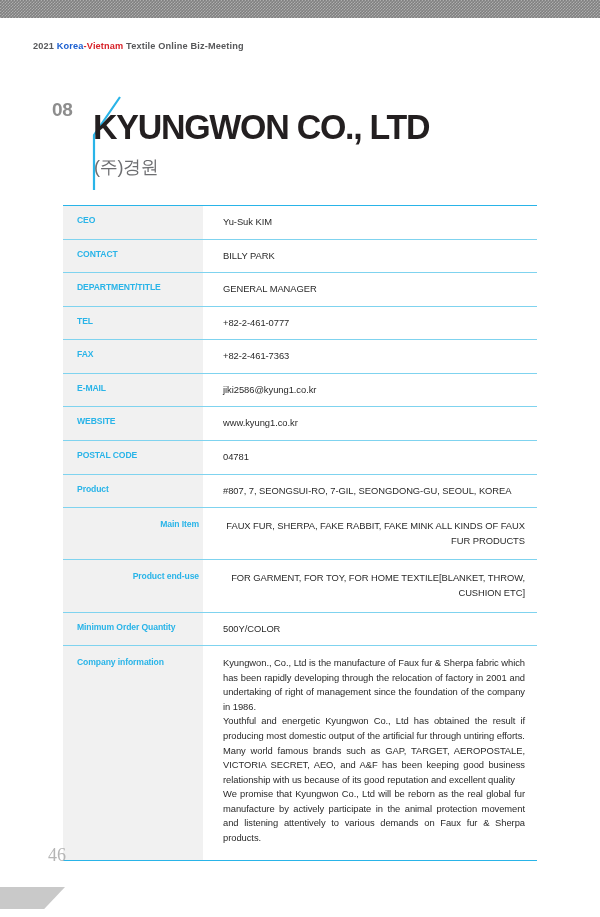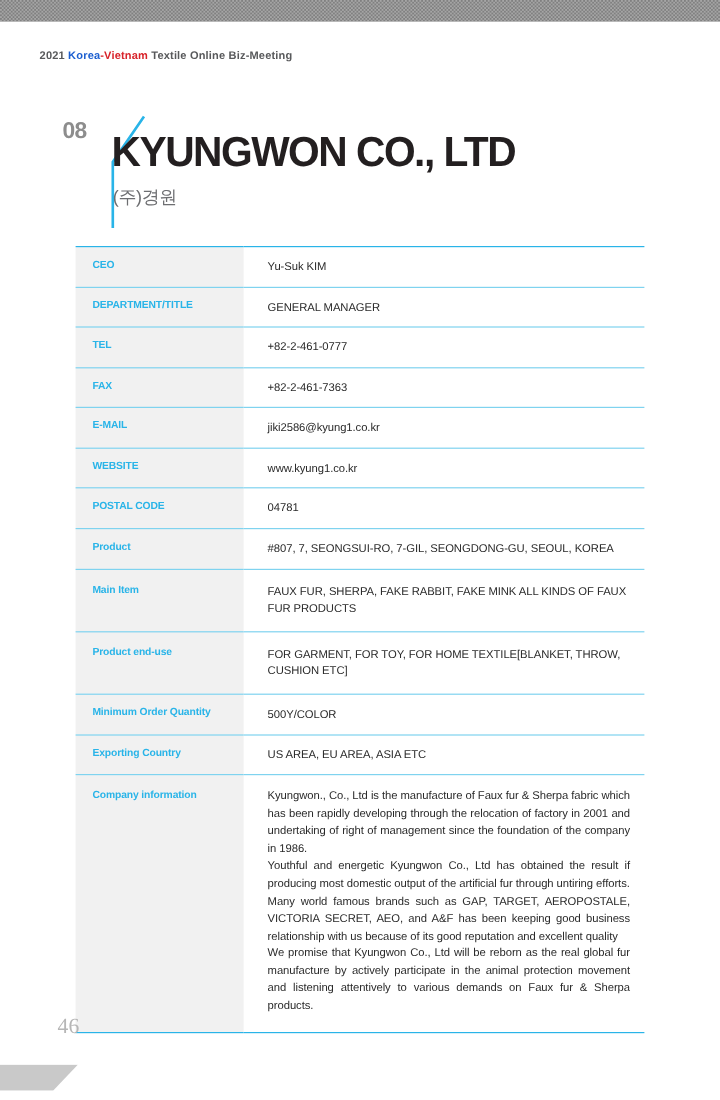--- a/index.html
+++ b/index.html
@@ -90,21 +90,21 @@
     letter-spacing: -1.3px;
     white-space: nowrap;
     line-height: 1;
     transform: scaleX(0.97);
     transform-origin: left center;
   }
   .co-name-kr {
     position: absolute;
     left: 42px;
     top: 60px;
-    font-size: 15px;
+    font-size: 18px;
     color: #6d6e71;
     letter-spacing: -.3px;
     white-space: nowrap;
   }
 
   
   .info-table {
     position: absolute;
     left: 63px;
     top: 205px;
@@ -131,21 +131,21 @@
     line-height: 1.35;
   }
   td.val {
     color: #2a2a2a;
     font-size: 9.4px;
     padding-left: 20px;
     padding-right: 12px;
     line-height: 1.55;
     letter-spacing: -.05px;
   }
-  tr.tall td.lbl, tr.tall td.val { padding-top: 11px; padding-bottom: 11px; }
+  tr.tall td.lbl, tr.tall td.val { padding-top: 11px; padding-bottom: 11px; text-align: right; }
   tr.company td.lbl { padding-top: 11px; }
   tr.company td.val { padding-top: 10px; padding-bottom: 14px; }
   .val p { margin: 0; }
   .val p + p { margin-top: 0px; }
   .justified p { text-align: justify; }
 
   
   .page-no {
     position: absolute;
     left: 48px;
@@ -175,20 +175,24 @@
   <div class="co-name-kr">(주)경원</div>
 </div>
 
 <table class="info-table">
   <tbody>
     <tr>
       <td class="lbl">CEO</td>
       <td class="val">Yu-Suk KIM</td>
     </tr>
     <tr>
+      <td class="lbl">CONTACT</td>
+      <td class="val">BILLY PARK</td>
+    </tr>
+    <tr>
       <td class="lbl">DEPARTMENT/TITLE</td>
       <td class="val">GENERAL MANAGER</td>
     </tr>
     <tr>
       <td class="lbl">TEL</td>
       <td class="val">+82-2-461-0777</td>
     </tr>
     <tr>
       <td class="lbl">FAX</td>
       <td class="val">+82-2-461-7363</td>
@@ -213,24 +217,20 @@
       <td class="lbl">Main Item</td>
       <td class="val">FAUX FUR, SHERPA, FAKE RABBIT, FAKE MINK ALL KINDS OF FAUX FUR PRODUCTS</td>
     </tr>
     <tr class="tall">
       <td class="lbl">Product end-use</td>
       <td class="val">FOR GARMENT, FOR TOY, FOR HOME TEXTILE[BLANKET, THROW, CUSHION ETC]</td>
     </tr>
     <tr>
       <td class="lbl">Minimum Order Quantity</td>
       <td class="val">500Y/COLOR</td>
-    </tr>
-    <tr>
-      <td class="lbl">Exporting Country</td>
-      <td class="val">US AREA, EU AREA,  ASIA ETC</td>
     </tr>
     <tr class="company">
       <td class="lbl">Company information</td>
       <td class="val justified">
         <p>Kyungwon., Co., Ltd is the manufacture of Faux fur &amp; Sherpa fabric which has been rapidly developing through the relocation of factory in 2001 and undertaking of right of management since the foundation of the company in 1986.</p>
         <p>Youthful and energetic Kyungwon Co., Ltd has obtained the result if producing most domestic output of the artificial fur through untiring efforts.</p>
         <p>Many world famous brands such as GAP, TARGET, AEROPOSTALE, VICTORIA SECRET, AEO, and A&amp;F has been keeping good business relationship with us because of its good reputation and excellent quality</p>
         <p>We promise that Kyungwon Co., Ltd will be reborn as the real global fur manufacture by actively participate in the animal protection movement and listening attentively to various demands on Faux fur &amp; Sherpa products.</p>
       </td>
     </tr>

